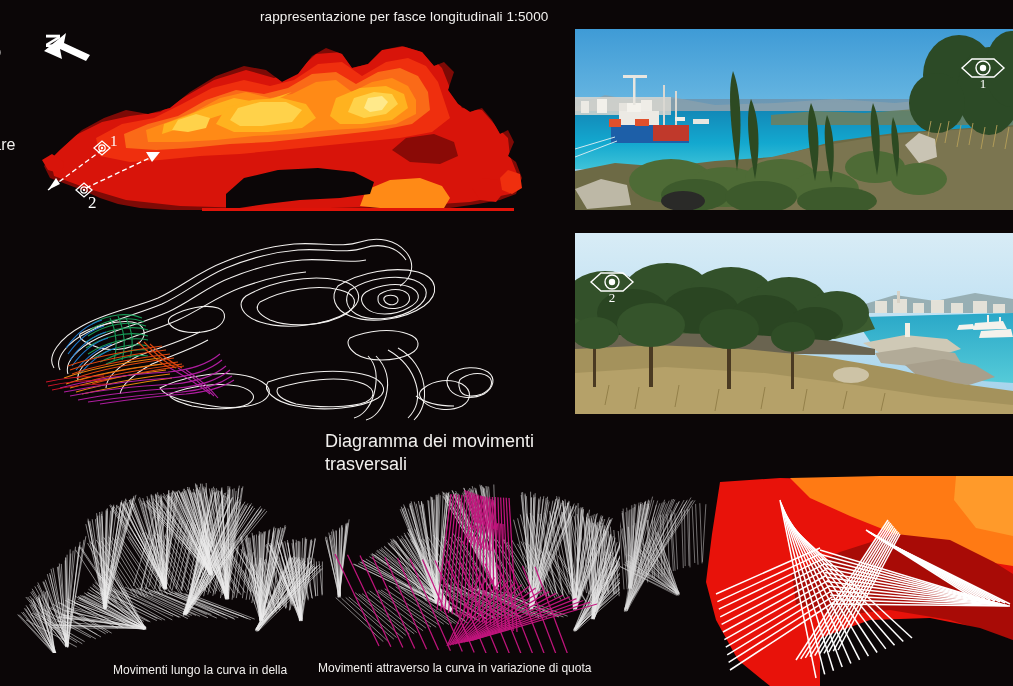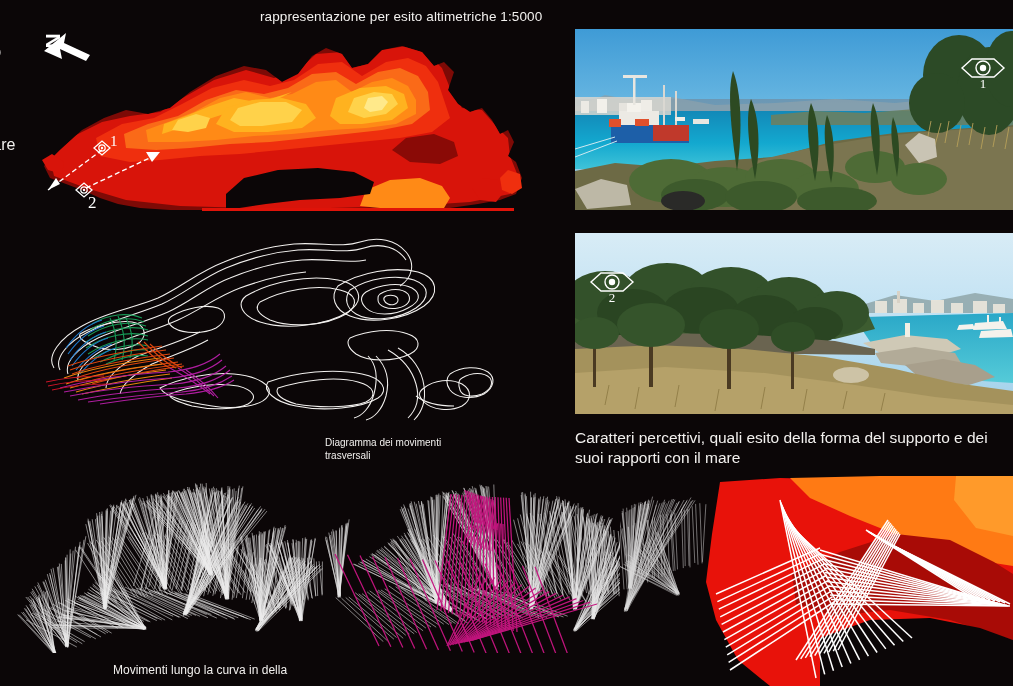--- a/index.html
+++ b/index.html
@@ -11,21 +11,21 @@
   
   #title{left:260px;top:8px;font-size:13.5px;letter-spacing:.1px;}
 
   
   #leftnote{left:-38px;top:41px;font-size:16px;line-height:1.38;}
   #leftnote2{left:-22px;top:112px;font-size:16px;line-height:1.38;}
 
   
   #h-sinuosita{left:18px;top:222px;font-size:15.5px;}
   #h-long{left:20px;top:430px;font-size:15.5px;line-height:1.3;}
-  #h-trasv{left:325px;top:430px;font-size:10px;line-height:1.3;margin-top:6px;}
+  #h-trasv{left:325px;top:430px;font-size:18px;line-height:1.3;}
   #h-percet{left:575px;top:428px;font-size:15.5px;line-height:1.3;}
 
   
   #cap-long{left:113px;top:663px;font-size:12px;}
   #cap-trasv{left:318px;top:661px;font-size:12px;}
 
   
   #north{position:absolute;left:40px;top:27px;width:72px;height:48px;}
   #north .nletter{position:absolute;left:5px;top:2px;font-size:21px;font-weight:700;
      color:#fff;transform:rotate(-90deg);transform-origin:50% 50%;font-family:"Liberation Sans",sans-serif;}
@@ -52,21 +52,21 @@
   #eye1{left:385px;top:28px;}
   #eye2{left:14px;top:38px;}
 
   svg{display:block;}
 </style>
 </head>
 <body>
 
 <div id="board">
 
-  <div class="txt" id="title">rappresentazione per esito altimetriche 1:5000</div>
+  <div class="txt" id="title">rappresentazione per fasce longitudinali 1:5000</div>
 
   <div class="txt" id="leftnote">posto
 per
 llo</div>
   <div class="txt" id="leftnote2">a:
 erare</div>
 
   <div id="north">
     <div class="nletter">N</div>
     <svg width="72" height="48" viewBox="0 0 72 48">
@@ -265,22 +265,20 @@
           <path d="M26,144 C44,140 64,138 84,138"></path>
             <path d="M28,148 C46,144 66,142 86,142"></path>
           <path d="M32,152 C50,148 70,146 88,146"></path>
         </g>
       </g>
     </svg>
   </div>
 
   <div class="txt" id="h-trasv">Diagramma dei movimenti
 trasversali</div>
-  <div class="txt" id="h-percet">Caratteri percettivi, quali esito della forma del supporto e dei
-suoi rapporti con il mare</div>
 
   <div id="diag-long">
     <svg width="310" height="175" viewBox="0 0 310 175">
       <g id="burstA" stroke="#ffffff" stroke-width="0.55" fill="none" opacity="0.92">
           <line x1="10.8" y1="119.0" x2="52.4" y2="169.5"></line>
           <line x1="12.7" y1="119.0" x2="51.0" y2="169.1"></line>
           <line x1="14.7" y1="118.0" x2="52.7" y2="167.5"></line>
           <line x1="16.9" y1="113.0" x2="52.2" y2="167.2"></line>
           <line x1="15.8" y1="114.2" x2="53.1" y2="169.0"></line>
           <line x1="17.1" y1="110.8" x2="52.7" y2="167.6"></line>
@@ -1536,20 +1534,21 @@
           <line x1="69.1" y1="38.9" x2="70.0" y2="97.4"></line>
           <line x1="72.2" y1="36.3" x2="74.8" y2="93.0"></line>
           <line x1="75.6" y1="33.9" x2="78.0" y2="94.7"></line>
           <line x1="79.8" y1="33.2" x2="82.1" y2="93.4"></line>
           <line x1="85.9" y1="34.2" x2="82.4" y2="91.9"></line>
         </g>
     </svg>
   </div>
 
   <div class="txt" id="cap-long">Movimenti lungo la curva in della</div>
+  <div class="txt" id="cap-trasv">Movimenti attraverso la curva in variazione di quota</div>
 
   <div class="photo" id="photo1">
     <svg width="438" height="181" viewBox="0 0 438 181">
       <defs>
         <linearGradient id="sky1" x1="0" y1="0" x2="0" y2="1">
           <stop offset="0%" stop-color="#3f9bd6"></stop>
             <stop offset="60%" stop-color="#79c2e6"></stop>
           <stop offset="100%" stop-color="#bcdff0"></stop>
         </linearGradient>
         <linearGradient id="sea1" x1="0" y1="0" x2="0" y2="1">

